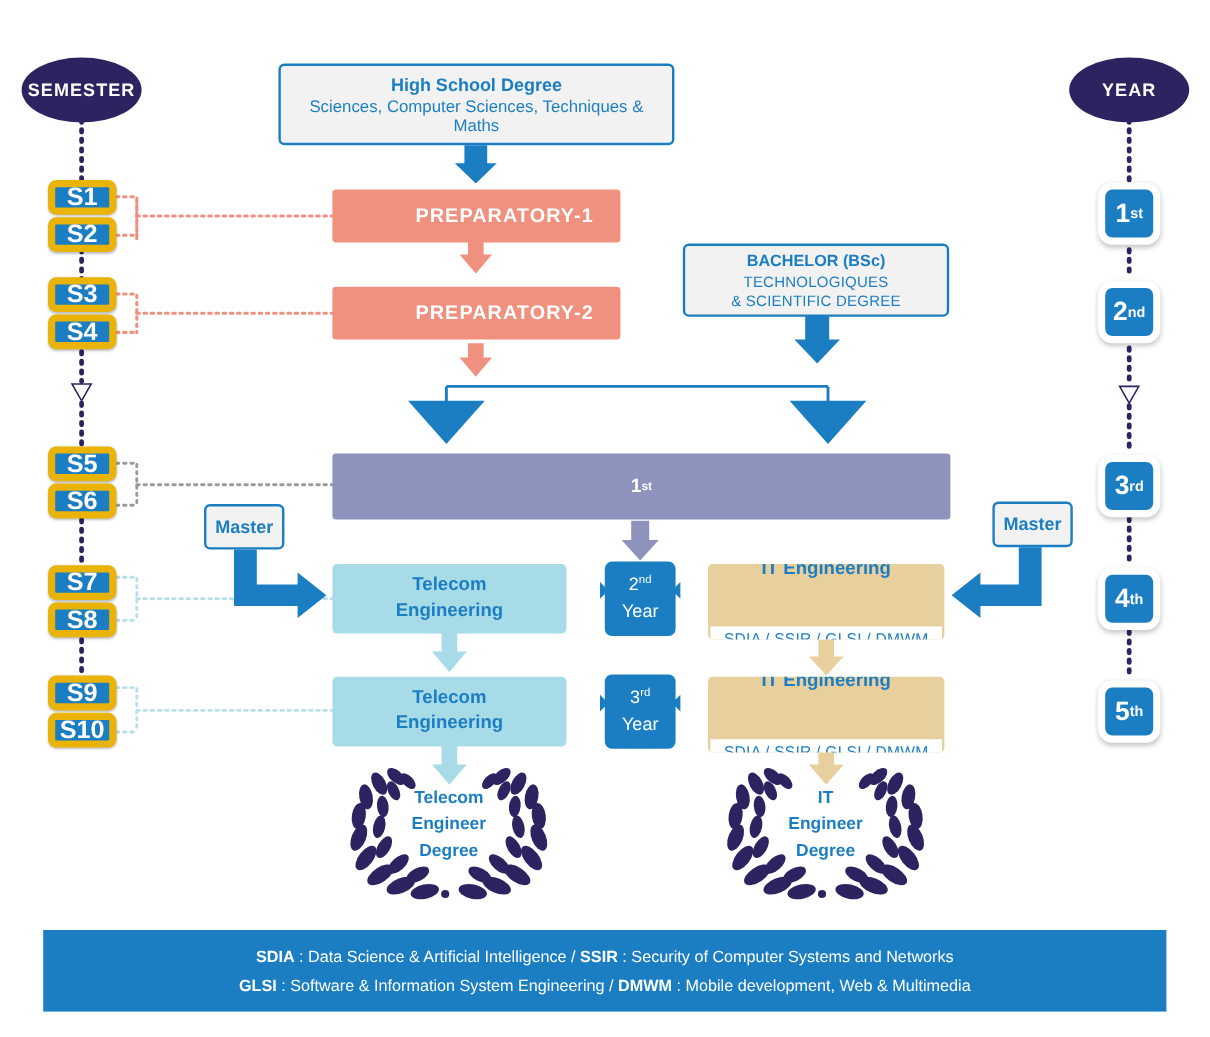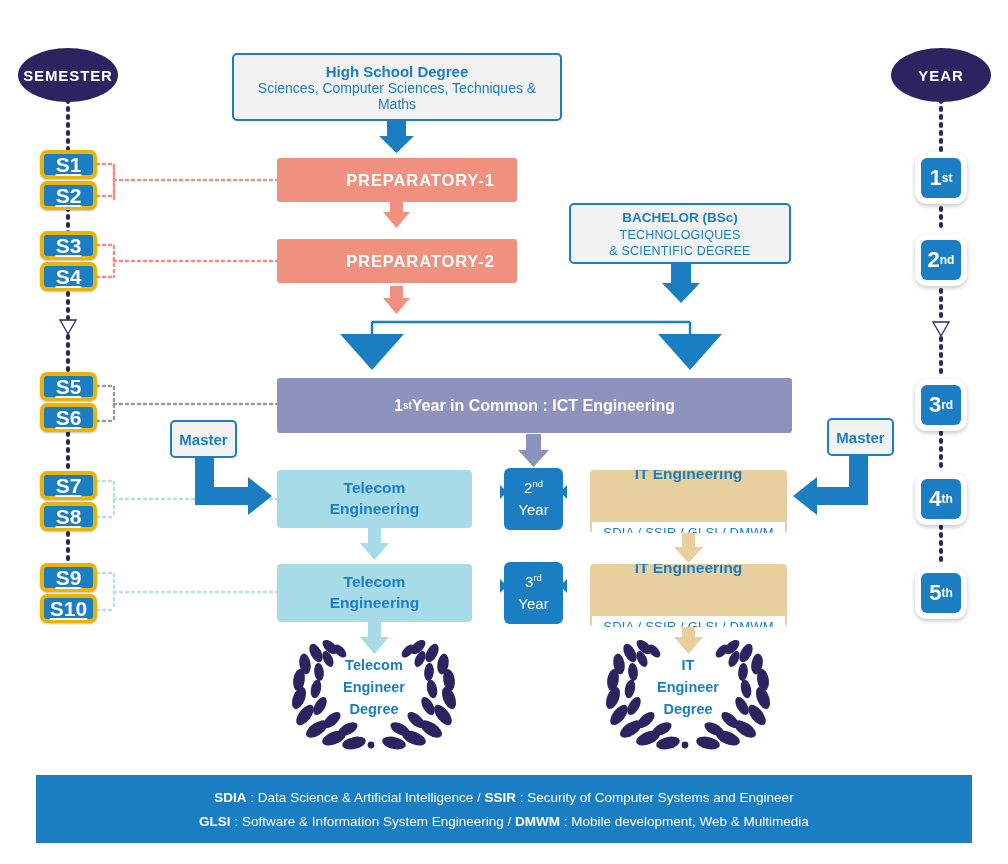--- a/index.html
+++ b/index.html
@@ -36,23 +36,22 @@
   
   .chip {
     background: #1b7ec2;
     color: #ffffff;
     border-radius: 7px;
     display: flex;
     align-items: center;
     justify-content: center;
     font-weight: bold;
     font-size: 21px;
-    border: 4px solid #eab308;
+    border: 6px solid #eab308;
     box-shadow: 0 1px 2px rgba(0,0,0,.25);
-    text-decoration: underline;
   }
 
   
   .yearchip {
     background: #ffffff;
     border-radius: 12px;
     box-shadow: 0 2px 4px rgba(0,0,0,.22);
     display: flex;
     align-items: center;
     justify-content: center;
@@ -470,21 +469,20 @@
     <div class="t3" style="margin-top:3px;">TECHNOLOGIQUES</div>
     <div class="t3" style="margin-top:2px;">&amp; SCIENTIFIC DEGREE</div>
   </div>
 
   <div class="abs prep nosel" style="left:277px;top:158px;width:240px;height:44px;">PREPARATORY-1</div>
   <div class="abs prep nosel" style="left:277px;top:239px;width:240px;height:44px;">PREPARATORY-2</div>
 
   <div class="abs commonbar nosel" style="left:277px;top:378px;width:515px;height:55px;">
     <span>1</span>
       <sup>st</sup>
-      <span> Year in Common : ICT Engineering</span>
   </div>
 
   <div class="abs master" style="left:170px;top:420px;width:67px;height:38px;">Master</div>
   <div class="abs master" style="left:827px;top:418px;width:67px;height:38px;">Master</div>
 
   <div class="abs telecom nosel" style="left:277px;top:470px;width:195px;height:58px;">
     <div>
       <div>Telecom</div>
       <div>Engineering</div>
     </div>
@@ -520,20 +518,20 @@
     <div>Degree</div>
   </div>
   <div class="abs wreathtext nosel" style="left:638px;top:652px;width:100px;height:72px;">
     <div>IT</div>
     <div>Engineer</div>
     <div>Degree</div>
   </div>
 
   <div class="abs legend" style="left:36px;top:775px;width:936px;height:68px;">
     <div>
-      <b>SDIA</b><span> : Data Science &amp; Artificial Intelligence / </span><b>SSIR</b><span> : Security of Computer Systems and Engineer</span>
+      <b>SDIA</b><span> : Data Science &amp; Artificial Intelligence / </span><b>SSIR</b><span> : Security of Computer Systems and Networks</span>
     </div>
     <div>
       <b>GLSI</b><span> : Software &amp; Information System Engineering / </span><b>DMWM</b><span> : Mobile development, Web &amp; Multimedia</span>
     </div>
   </div>
 
 </div>
 
 </body></html>

